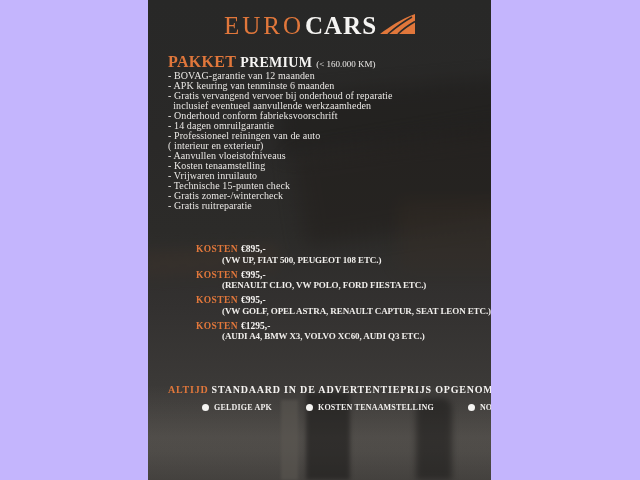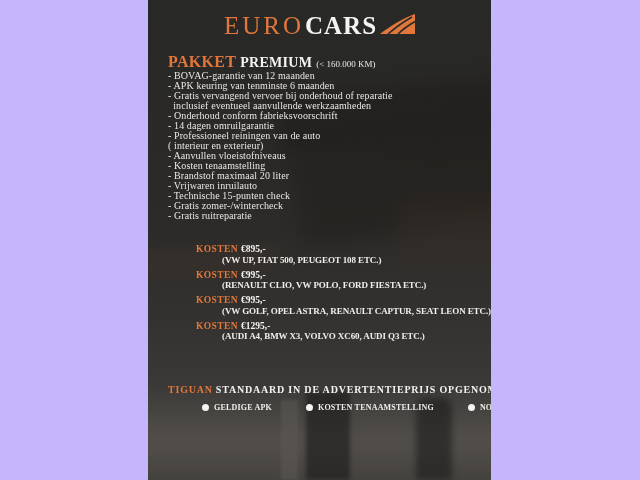--- a/index.html
+++ b/index.html
@@ -92,21 +92,20 @@
   <div class="feature-line">- 14 dagen omruilgarantie</div>
 
   <div class="feature-line">- Professioneel reiningen van de auto</div>
 
   <div class="feature-line">( interieur en exterieur)</div>
 
   <div class="feature-line">- Aanvullen vloeistofniveaus</div>
 
   <div class="feature-line">- Kosten tenaamstelling</div>
 
-  <div class="feature-line">- Brandstof maximaal 20 liter</div>
 
   <div class="feature-line">- Vrijwaren inruilauto</div>
 
   <div class="feature-line">- Technische 15-punten check</div>
 
   <div class="feature-line">- Gratis zomer-/wintercheck</div>
 
   <div class="feature-line">- Gratis ruitreparatie</div>
 </div>
 
@@ -136,21 +135,21 @@
   <div class="price-block">
     <div class="price-line">
       <span class="price-label">KOSTEN</span><span class="price-amount">€1295,-</span>
     </div>
     <div class="price-models">(AUDI A4, BMW X3, VOLVO XC60, AUDI Q3 ETC.)</div>
   </div>
 </div>
 
     <div class="footer">
       <div class="footer-heading">
-        <span class="accent">TIGUAN</span><span class="rest">STANDAARD IN DE ADVERTENTIEPRIJS OPGENOMEN:</span>
+        <span class="accent">ALTIJD</span><span class="rest">STANDAARD IN DE ADVERTENTIEPRIJS OPGENOMEN:</span>
       </div>
       <div class="footer-items">
   <div class="footer-item">
     <span class="footer-dot"></span>
     <span class="footer-label">GELDIGE APK</span>
   </div>
 
   <div class="footer-item">
     <span class="footer-dot"></span>
     <span class="footer-label">KOSTEN TENAAMSTELLING</span>

